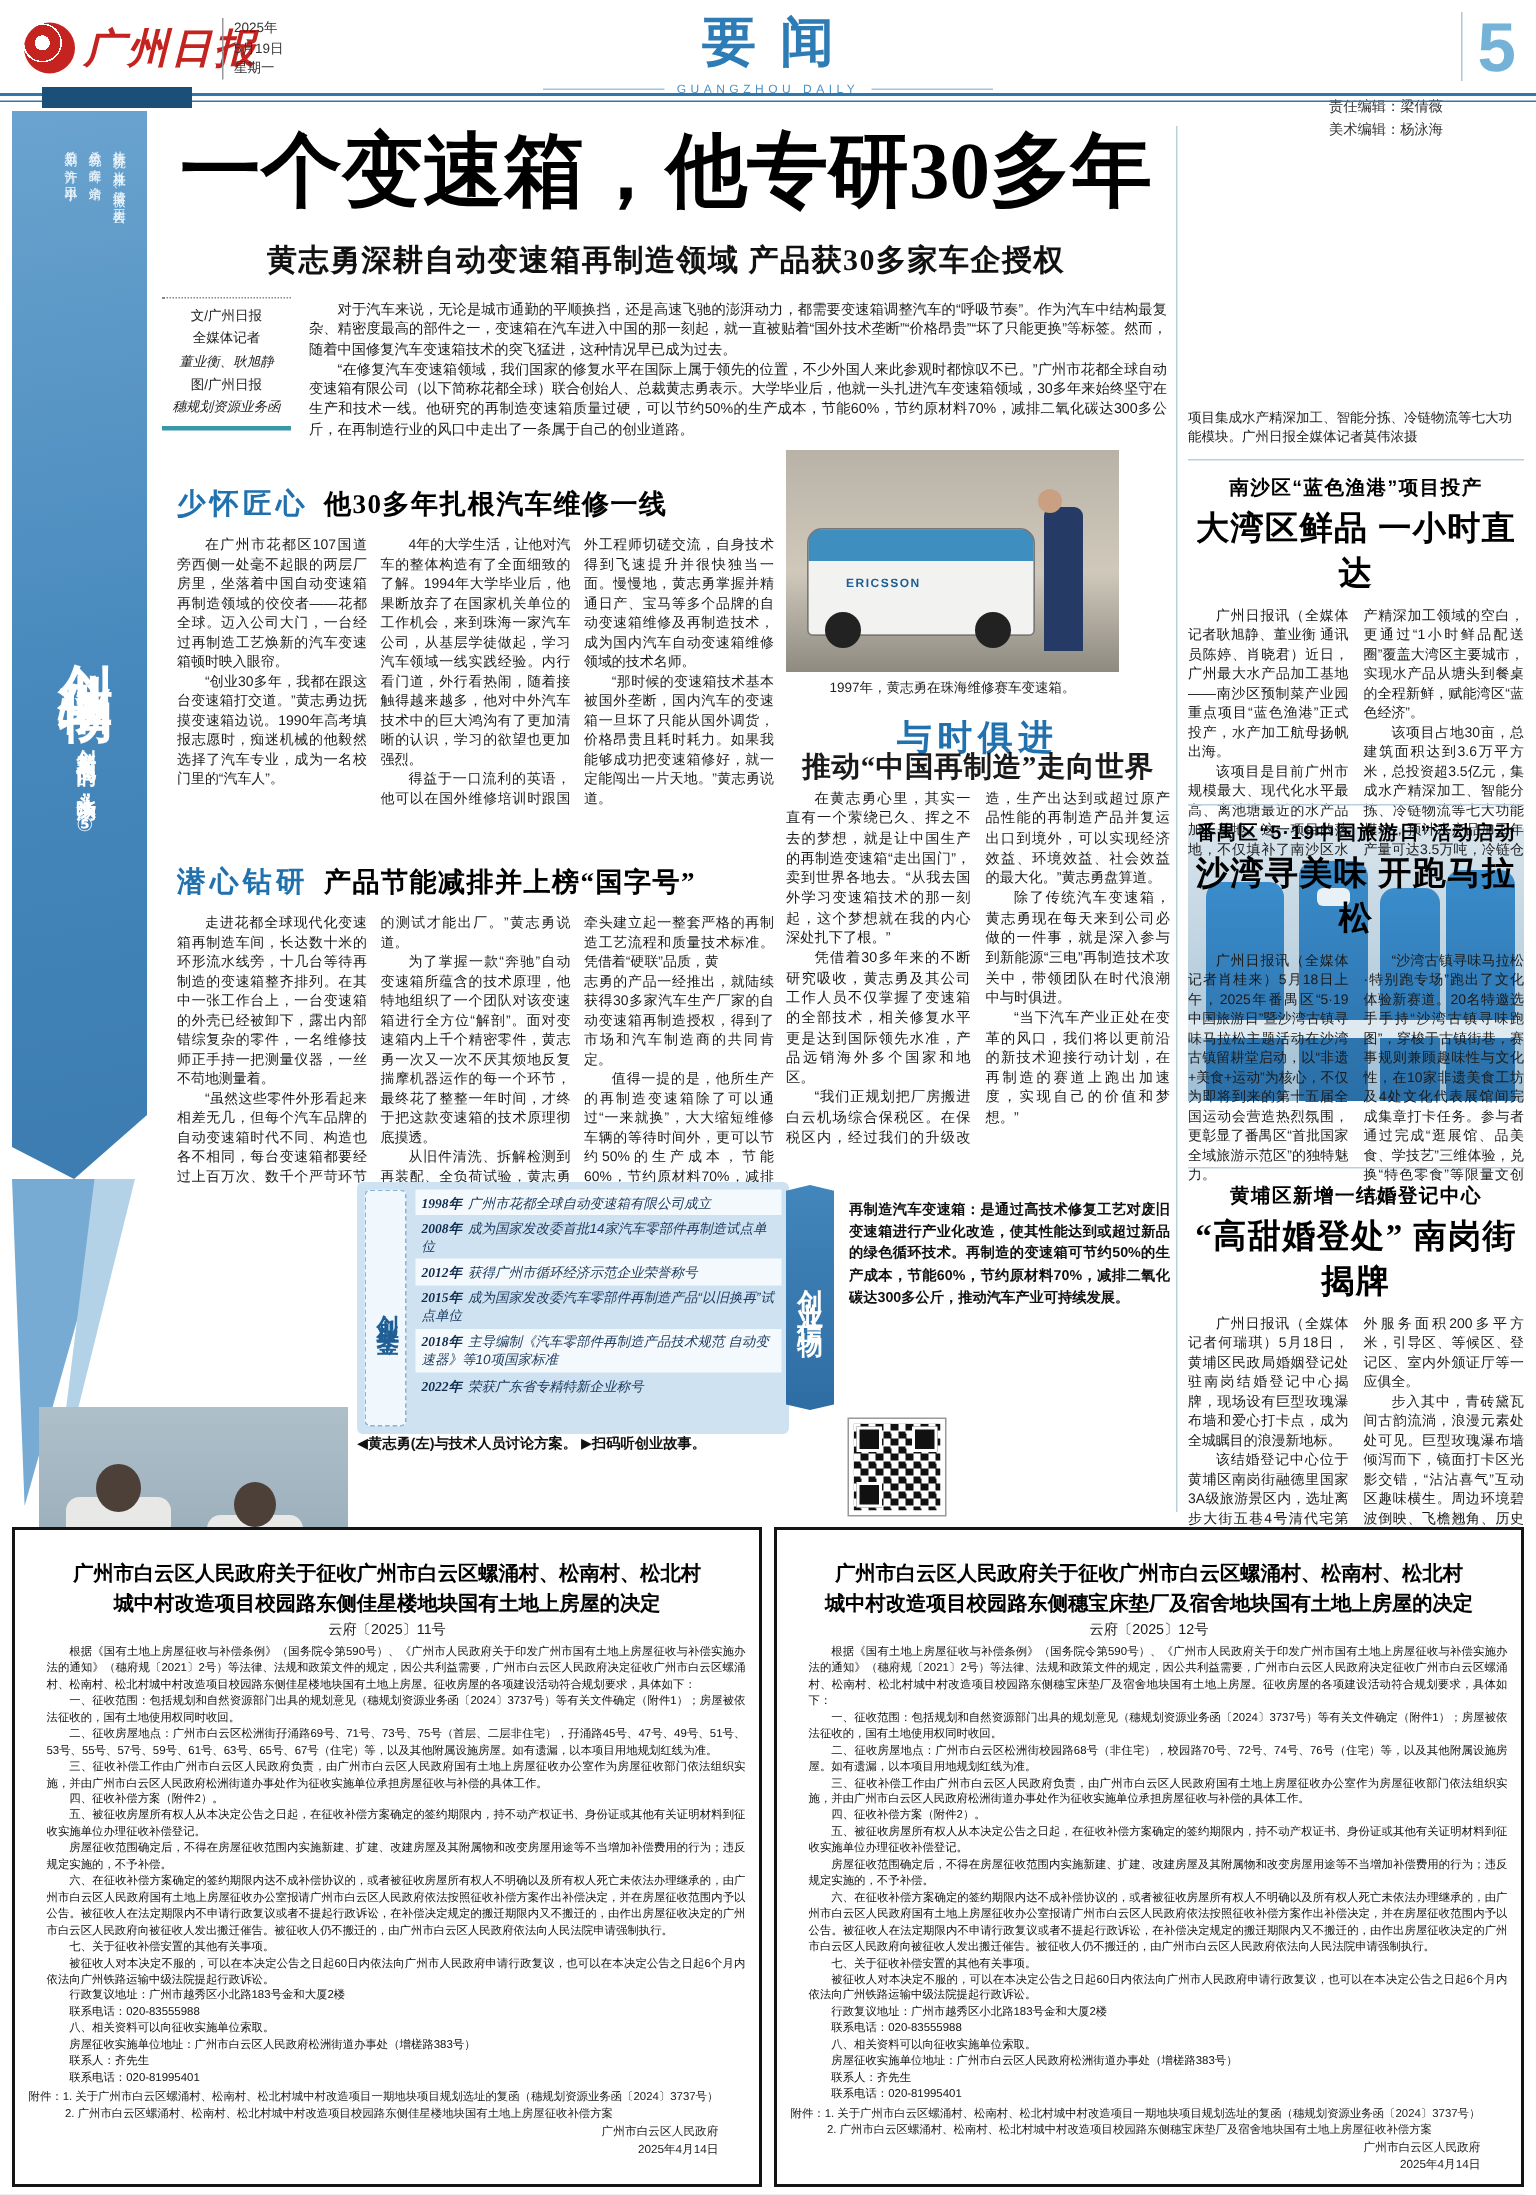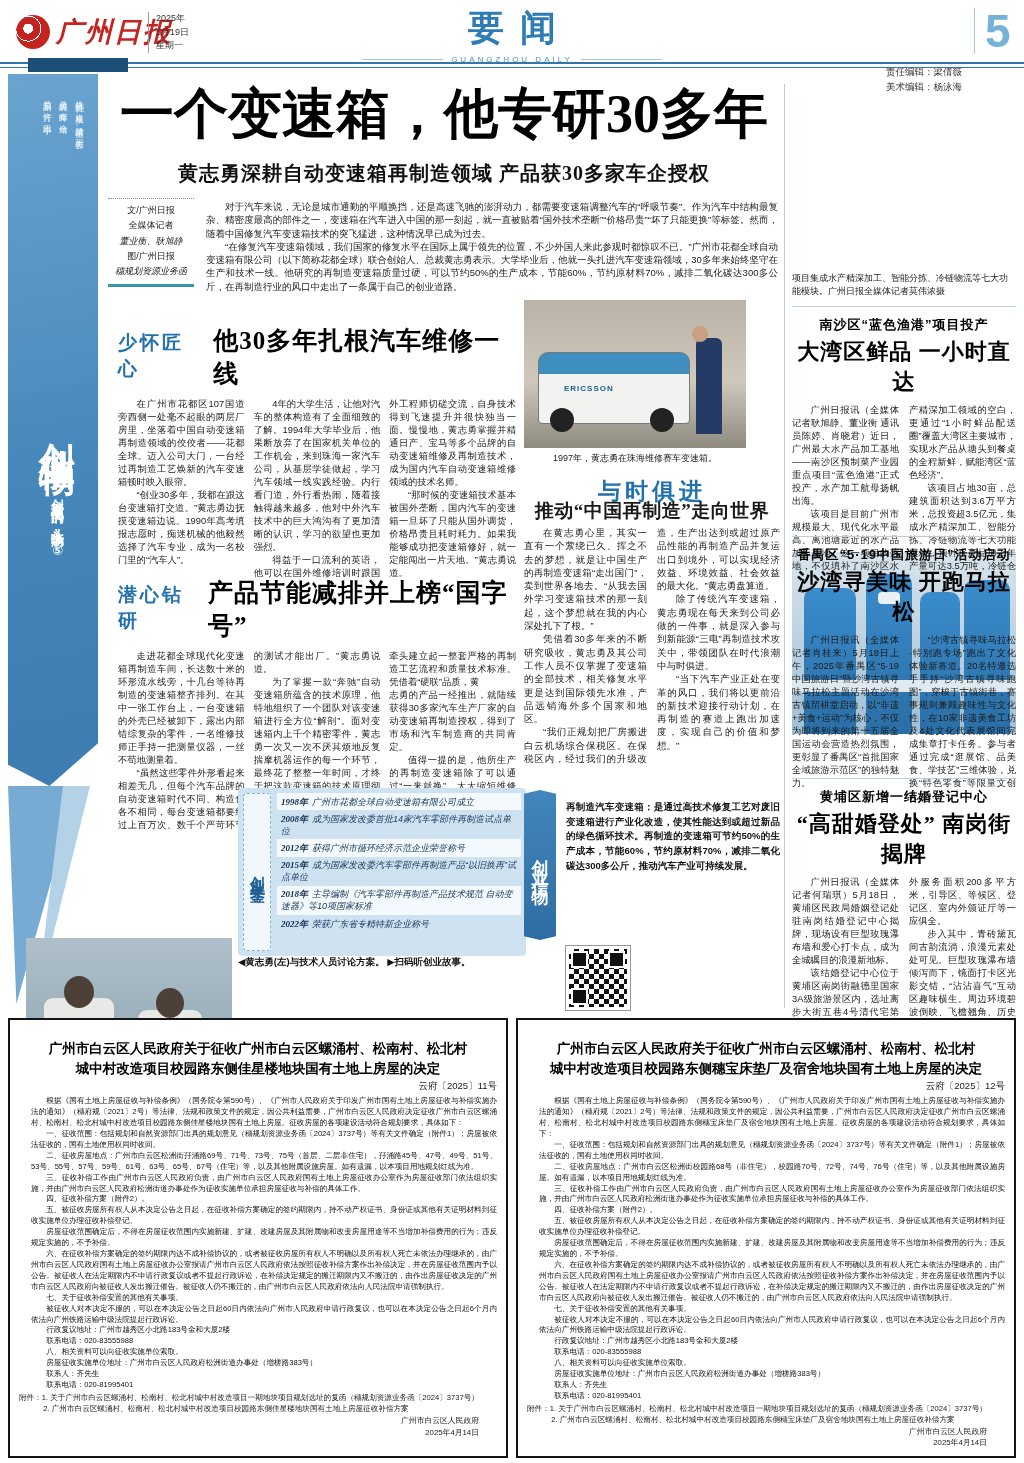--- a/index.html
+++ b/index.html
@@ -35,21 +35,21 @@
   .byline{font-size:9px;text-align:center;line-height:1.7;color:#222;border-top:1px dotted #888;padding-top:4px;}
   .byline .nm{font-style:italic;}
   .byline-bar{height:3px;background:#3a96a8;margin-top:5px;}
   .bt{font-size:9.3px;line-height:1.4;text-align:justify;}
   .bt p{text-indent:2em;}
   .cols3{column-count:3;column-gap:9px;}
   .cols2{column-count:2;column-gap:10px;}
 
   
   .slabel{color:#2171ae;font-weight:bold;font-size:19px;letter-spacing:3px;}
-  .shead{font-size:25px;font-weight:bold;letter-spacing:1px;color:#000;margin-top:20px;}
+  .shead{font-size:18px;font-weight:bold;letter-spacing:1px;color:#000;margin-top:20px;}
   .mid-label{color:#2171ae;font-weight:bold;font-size:23px;letter-spacing:4px;text-align:center;}
   .mid-head{font-size:19px;font-weight:bold;text-align:center;letter-spacing:0.5px;}
 
   
   .ph{overflow:hidden;position:relative;}
   .cap{font-size:9px;color:#222;line-height:1.4;}
   .ph-lab{background:linear-gradient(180deg,#d8e4ec 0%,#c2d5e2 40%,#9fbfd4 100%);}
   .worker{position:absolute;border-radius:10px 10px 0 0;background:linear-gradient(180deg,#3a8ccb,#2a6ea6);}
   .wmask{position:absolute;background:#e9f1f7;border-radius:4px;}
   .ph-race{background:linear-gradient(180deg,#b9b2a6 0%,#cfc8bb 55%,#8e8a80 100%);}
@@ -82,21 +82,21 @@
 
   
   .kicker{font-size:13px;font-weight:bold;text-align:center;letter-spacing:1px;color:#000;}
   .rtitle{font-size:22px;font-weight:bold;text-align:center;letter-spacing:1px;color:#000;}
   .vr{width:1px;background:#b9cfdd;}
   .hr2{height:1px;background:#b9cfdd;}
 
   
   .notice{border:2px solid #141414;background:#fff;padding:19px 9px 5px;box-sizing:border-box;}
   .ntitle{font-size:13.5px;font-weight:bold;text-align:center;line-height:1.45;color:#000;}
-  .ndoc{font-size:9.5px;text-align:right;margin:2px 0 3px;}
+  .ndoc{font-size:9.5px;text-align:center;margin:2px 0 3px;}
   .nbody{font-size:7.6px;line-height:1.44;text-align:justify;color:#111;margin-left:12px;}
   .nbody p{text-indent:2em;}
   .nattach{font-size:7.6px;line-height:1.44;margin-top:2px;}
   .nattach .a2{padding-left:3.2em;}
   .nsig{font-size:7.8px;text-align:right;padding-right:18px;line-height:1.5;}
 </style>
 </head>
 <body>
 
 <div class="page">

